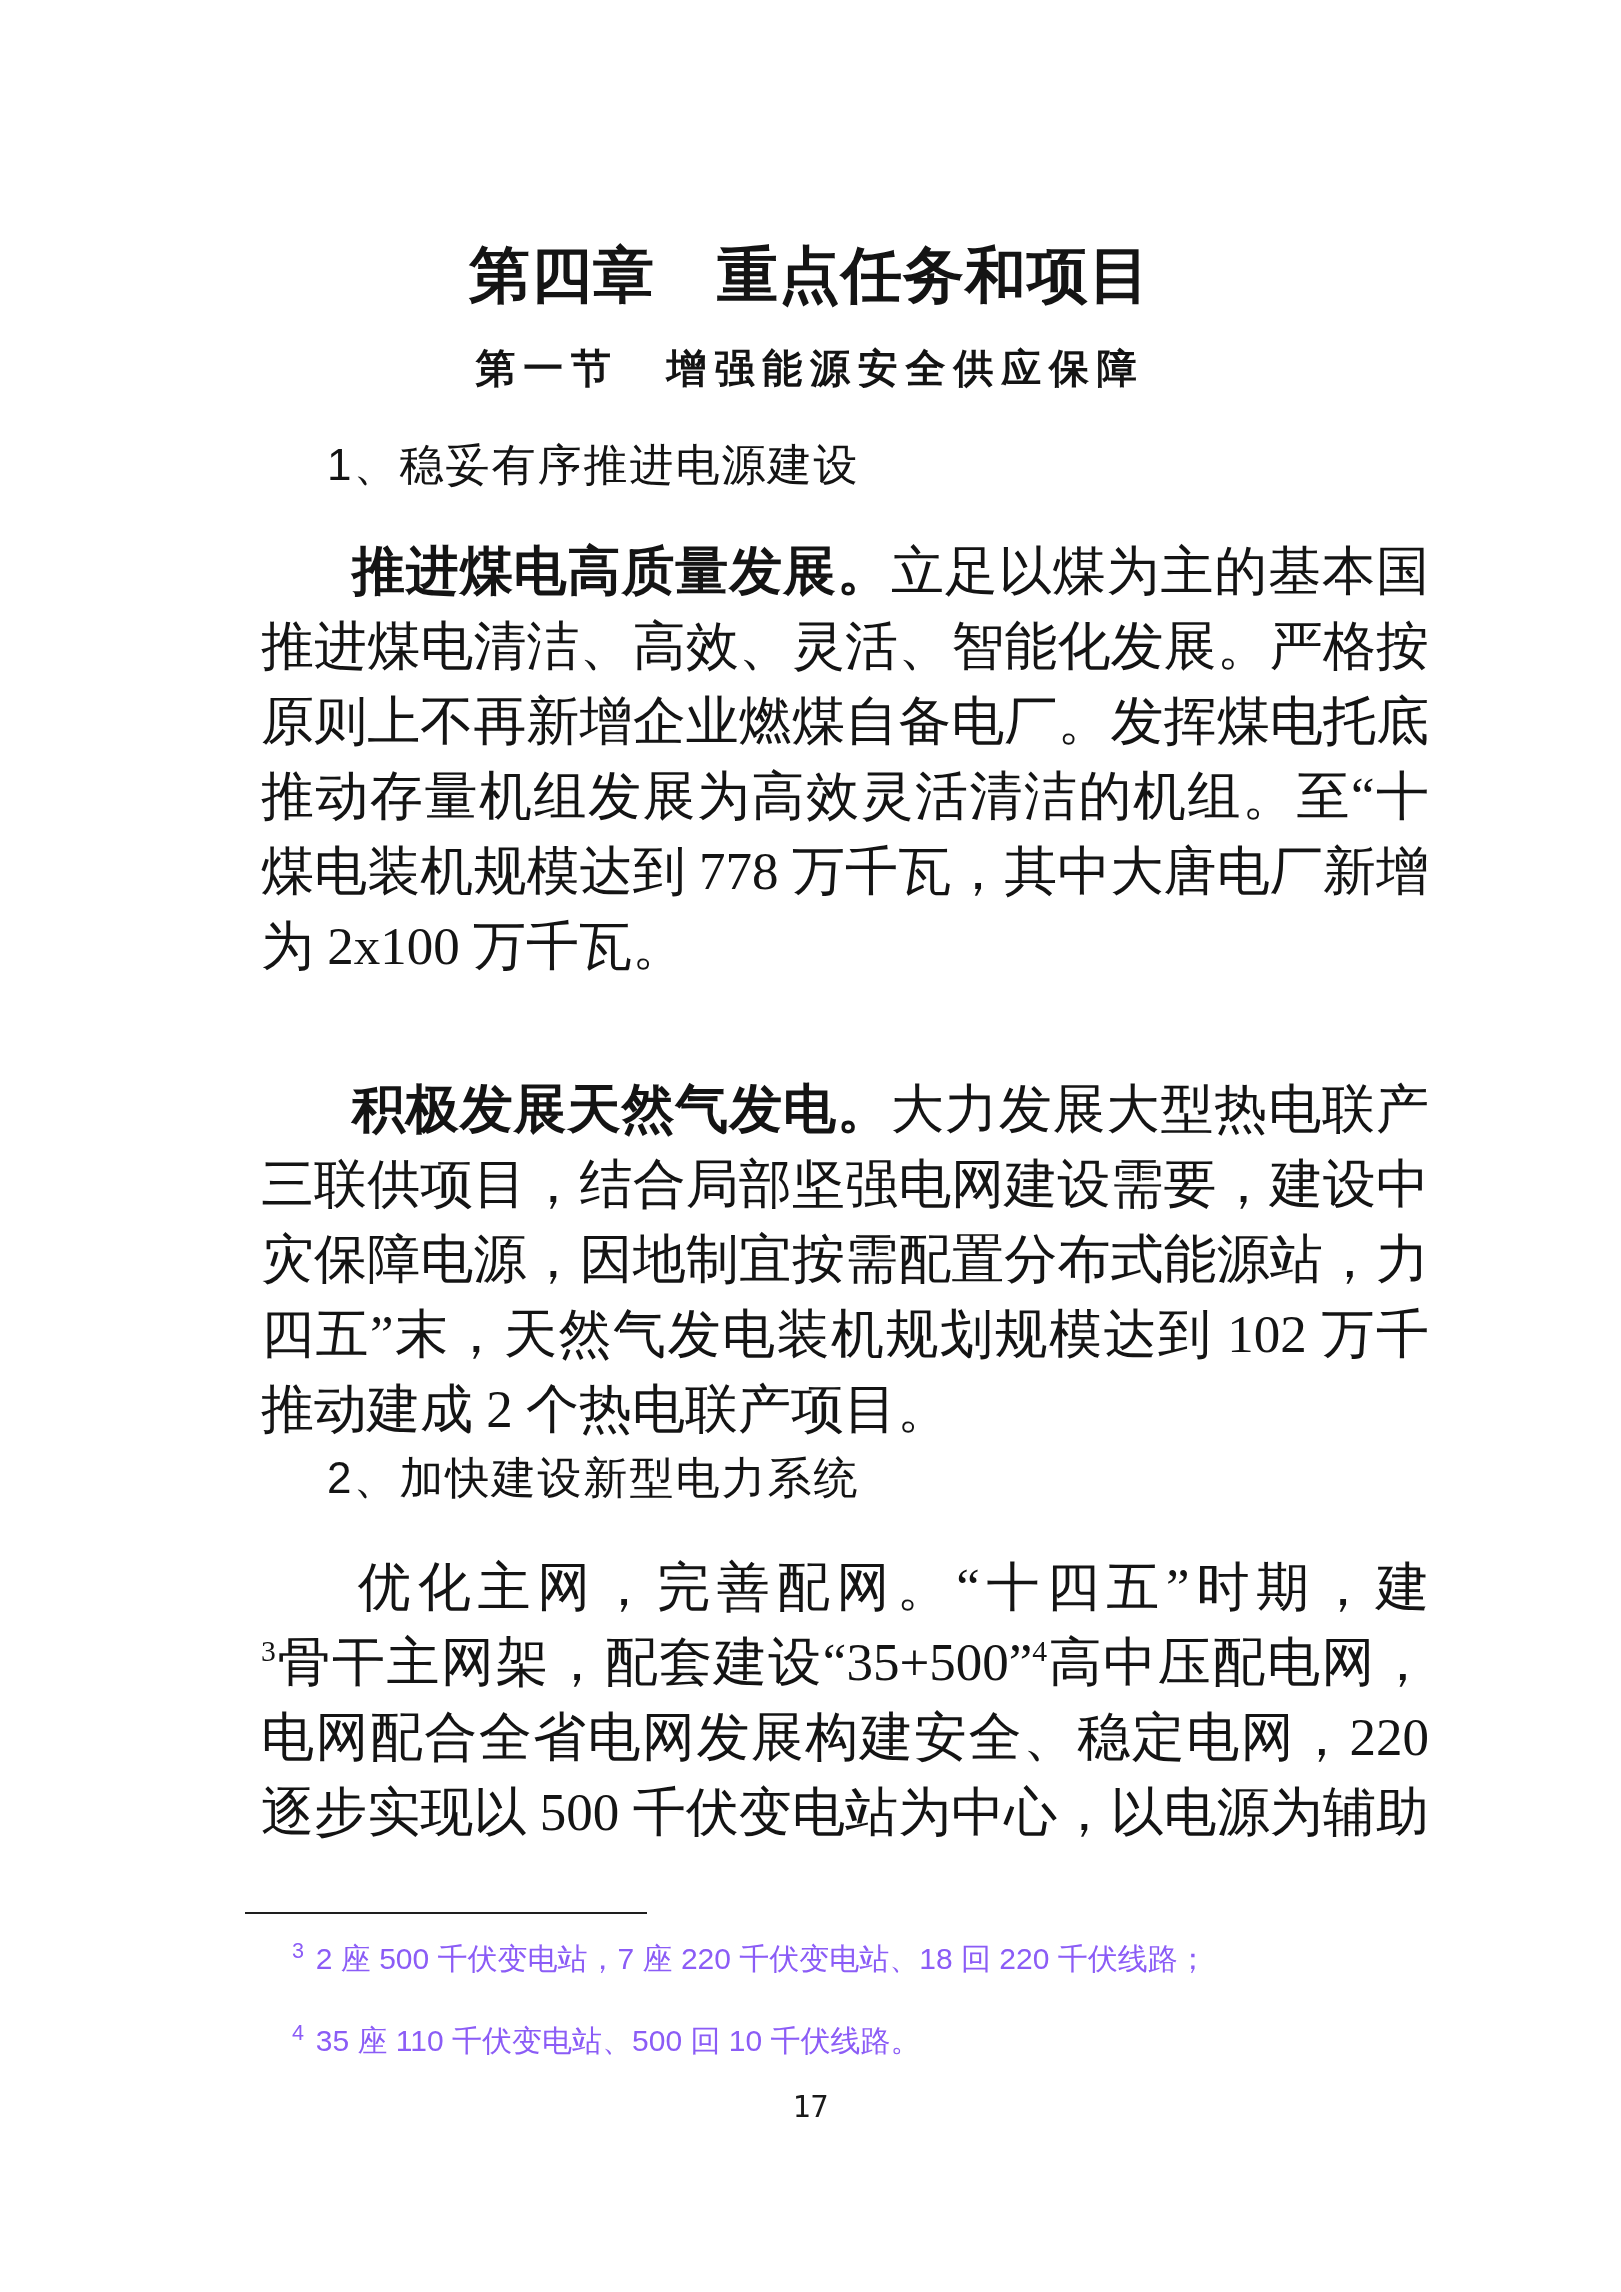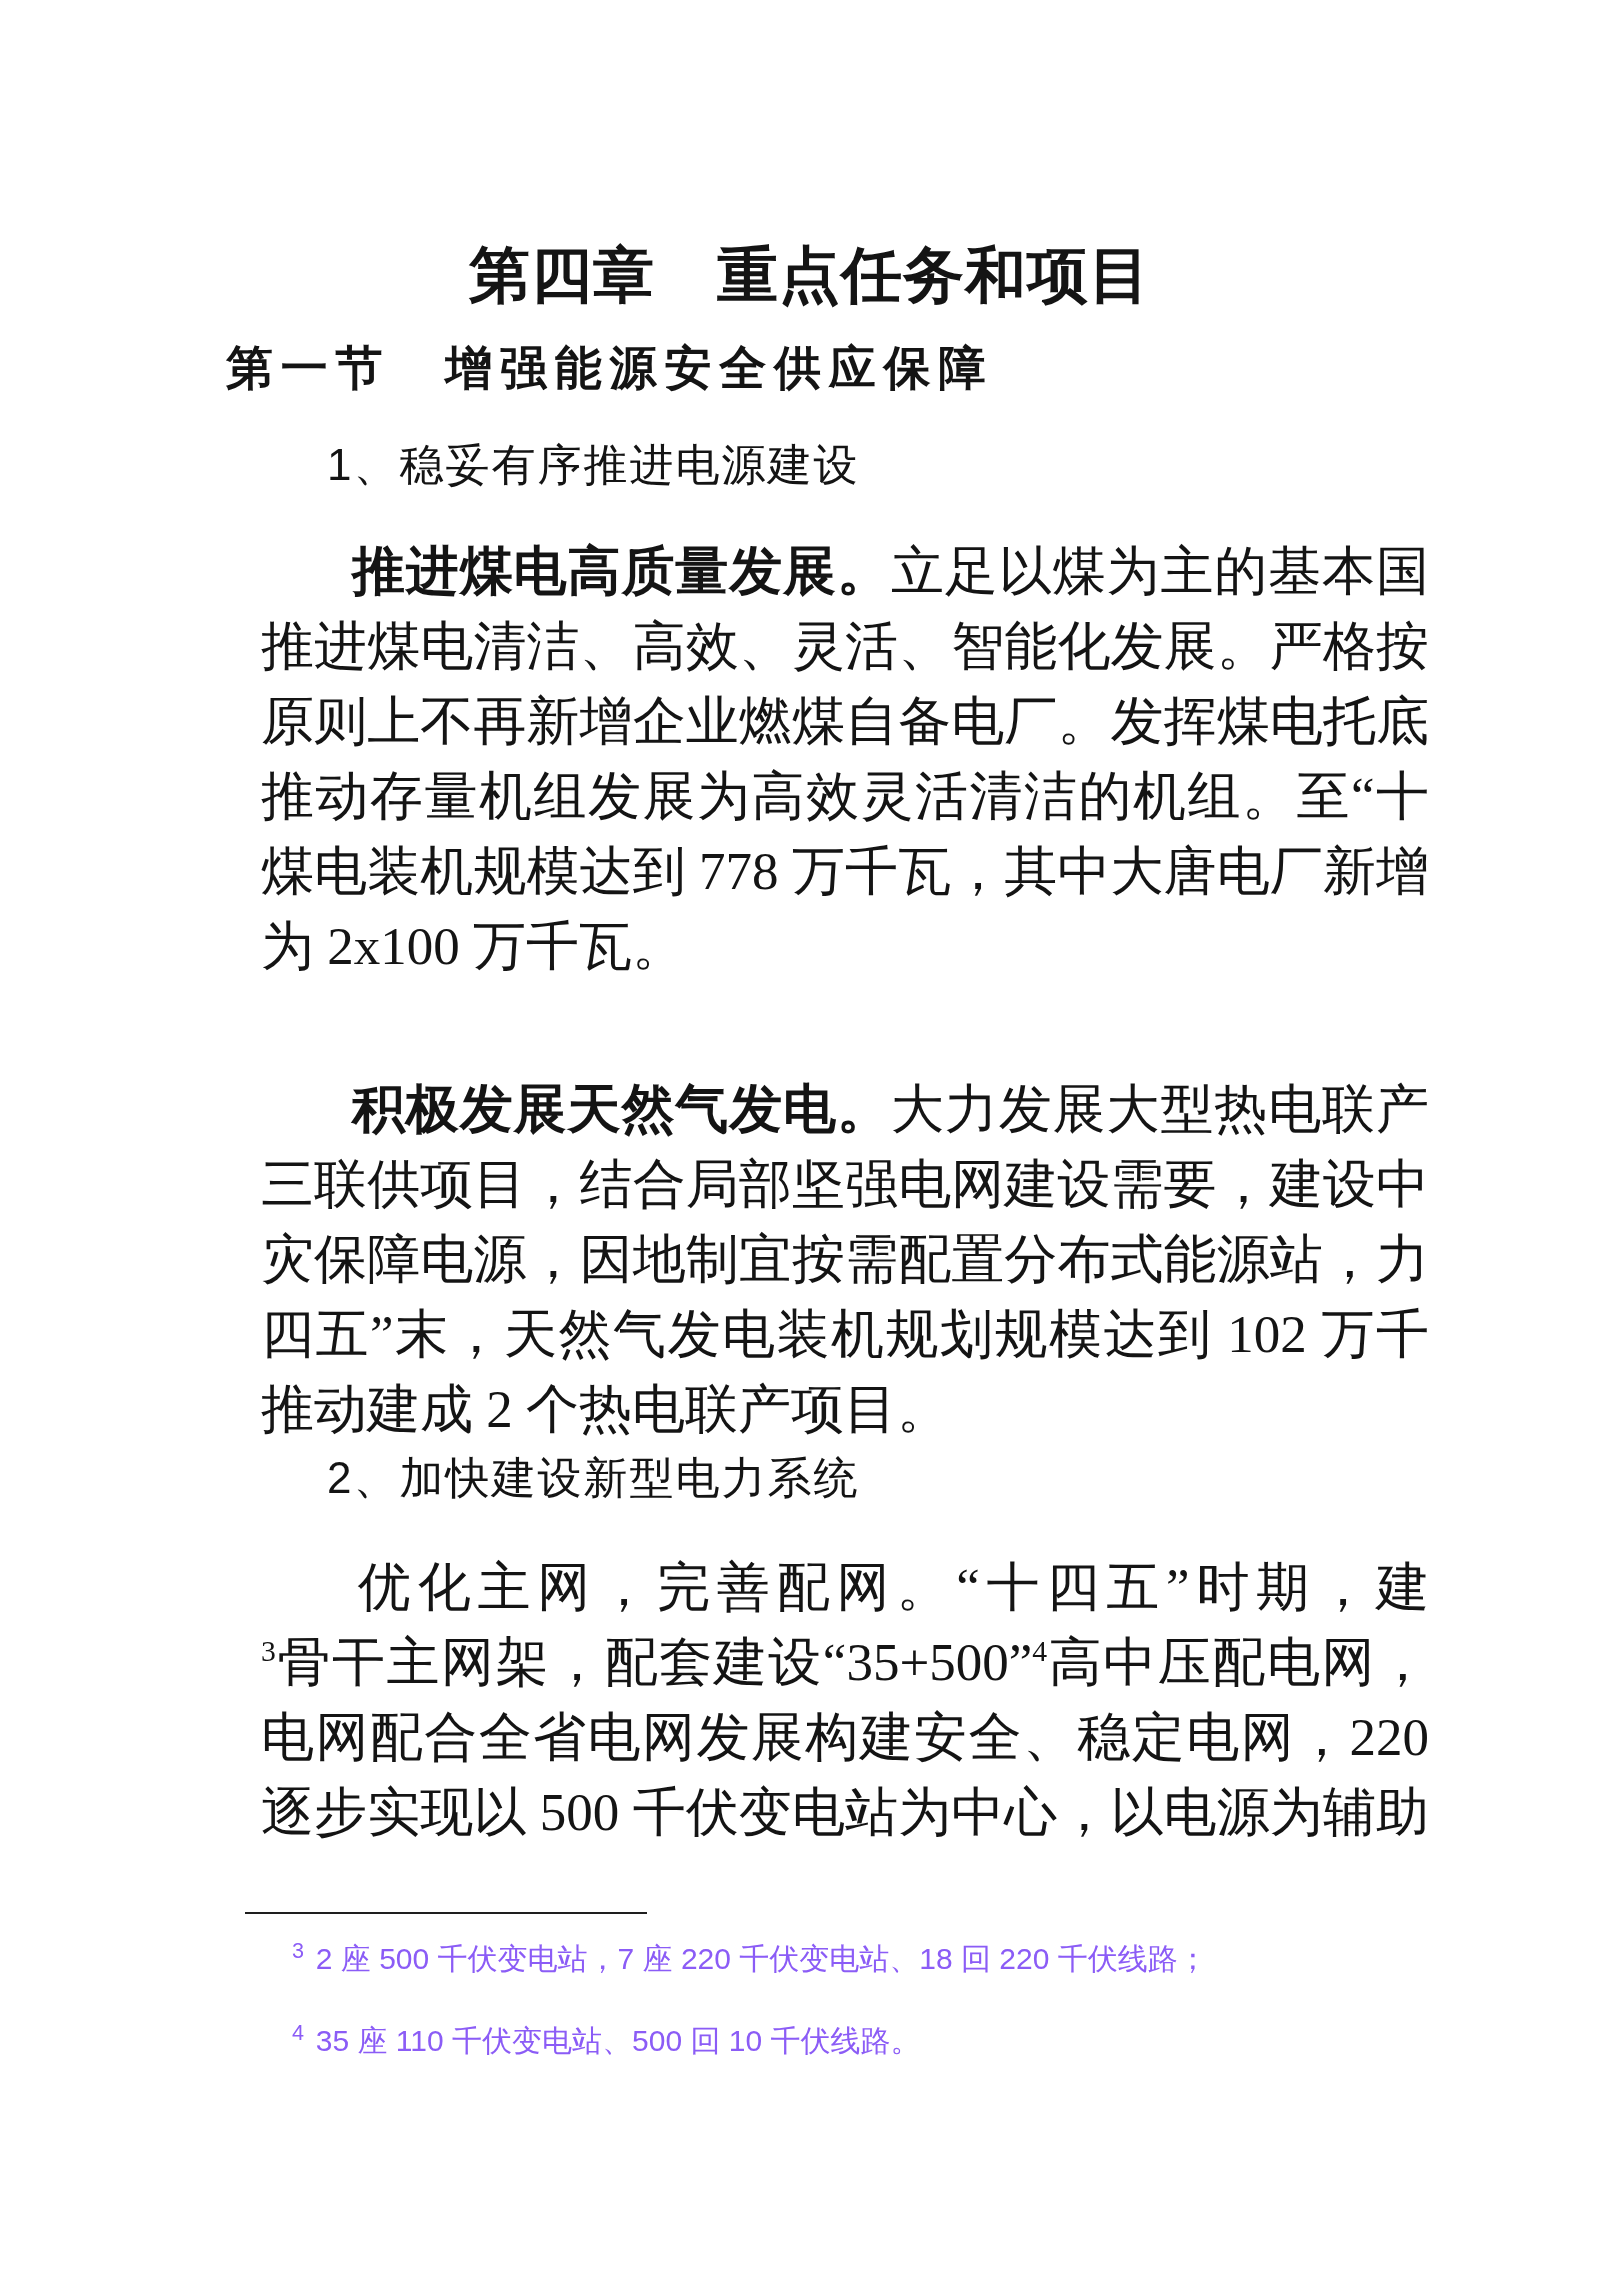--- a/index.html
+++ b/index.html
@@ -14,22 +14,22 @@
   }
   .doc-title{
     position:absolute;top:232px;left:226px;width:1168px;margin:0;
     text-align:center;
     font-size:61px;font-weight:700;line-height:88px;
     letter-spacing:1px;
     font-family:"Liberation Serif","DejaVu Serif",serif;
   }
   .doc-subtitle{
     position:absolute;top:340px;left:226px;width:1168px;margin:0;
-    text-align:left;
-    font-size:47px;font-weight:700;line-height:57px;
+    text-align:center;
+    font-size:40px;font-weight:700;line-height:57px;
     letter-spacing:7.8px;
   }
   .list-heading{
     position:absolute;left:245px;width:1168px;margin:0;
     padding-left:82px;box-sizing:border-box;
     font-family:"Liberation Sans","DejaVu Sans",sans-serif;
     font-size:44px;font-weight:400;line-height:69px;letter-spacing:2px;
   }
   .h-1{top:430px;}
   .h-2{top:1443px;}
@@ -117,15 +117,16 @@
   <div class="fn-rule"></div>
 
   <div class="footnote fn-3">
     <span class="fn-marker">3</span><span>2 座 500 千伏变电站，7 座 220 千伏变电站、18 回 220 千伏线路；</span>
   </div>
 
   <div class="footnote fn-4">
     <span class="fn-marker">4</span><span>35 座 110 千伏变电站、500 回 10 千伏线路。</span>
   </div>
 
+  <div class="page-number">17</div>
 
 </div>
 
 
 </body></html>

